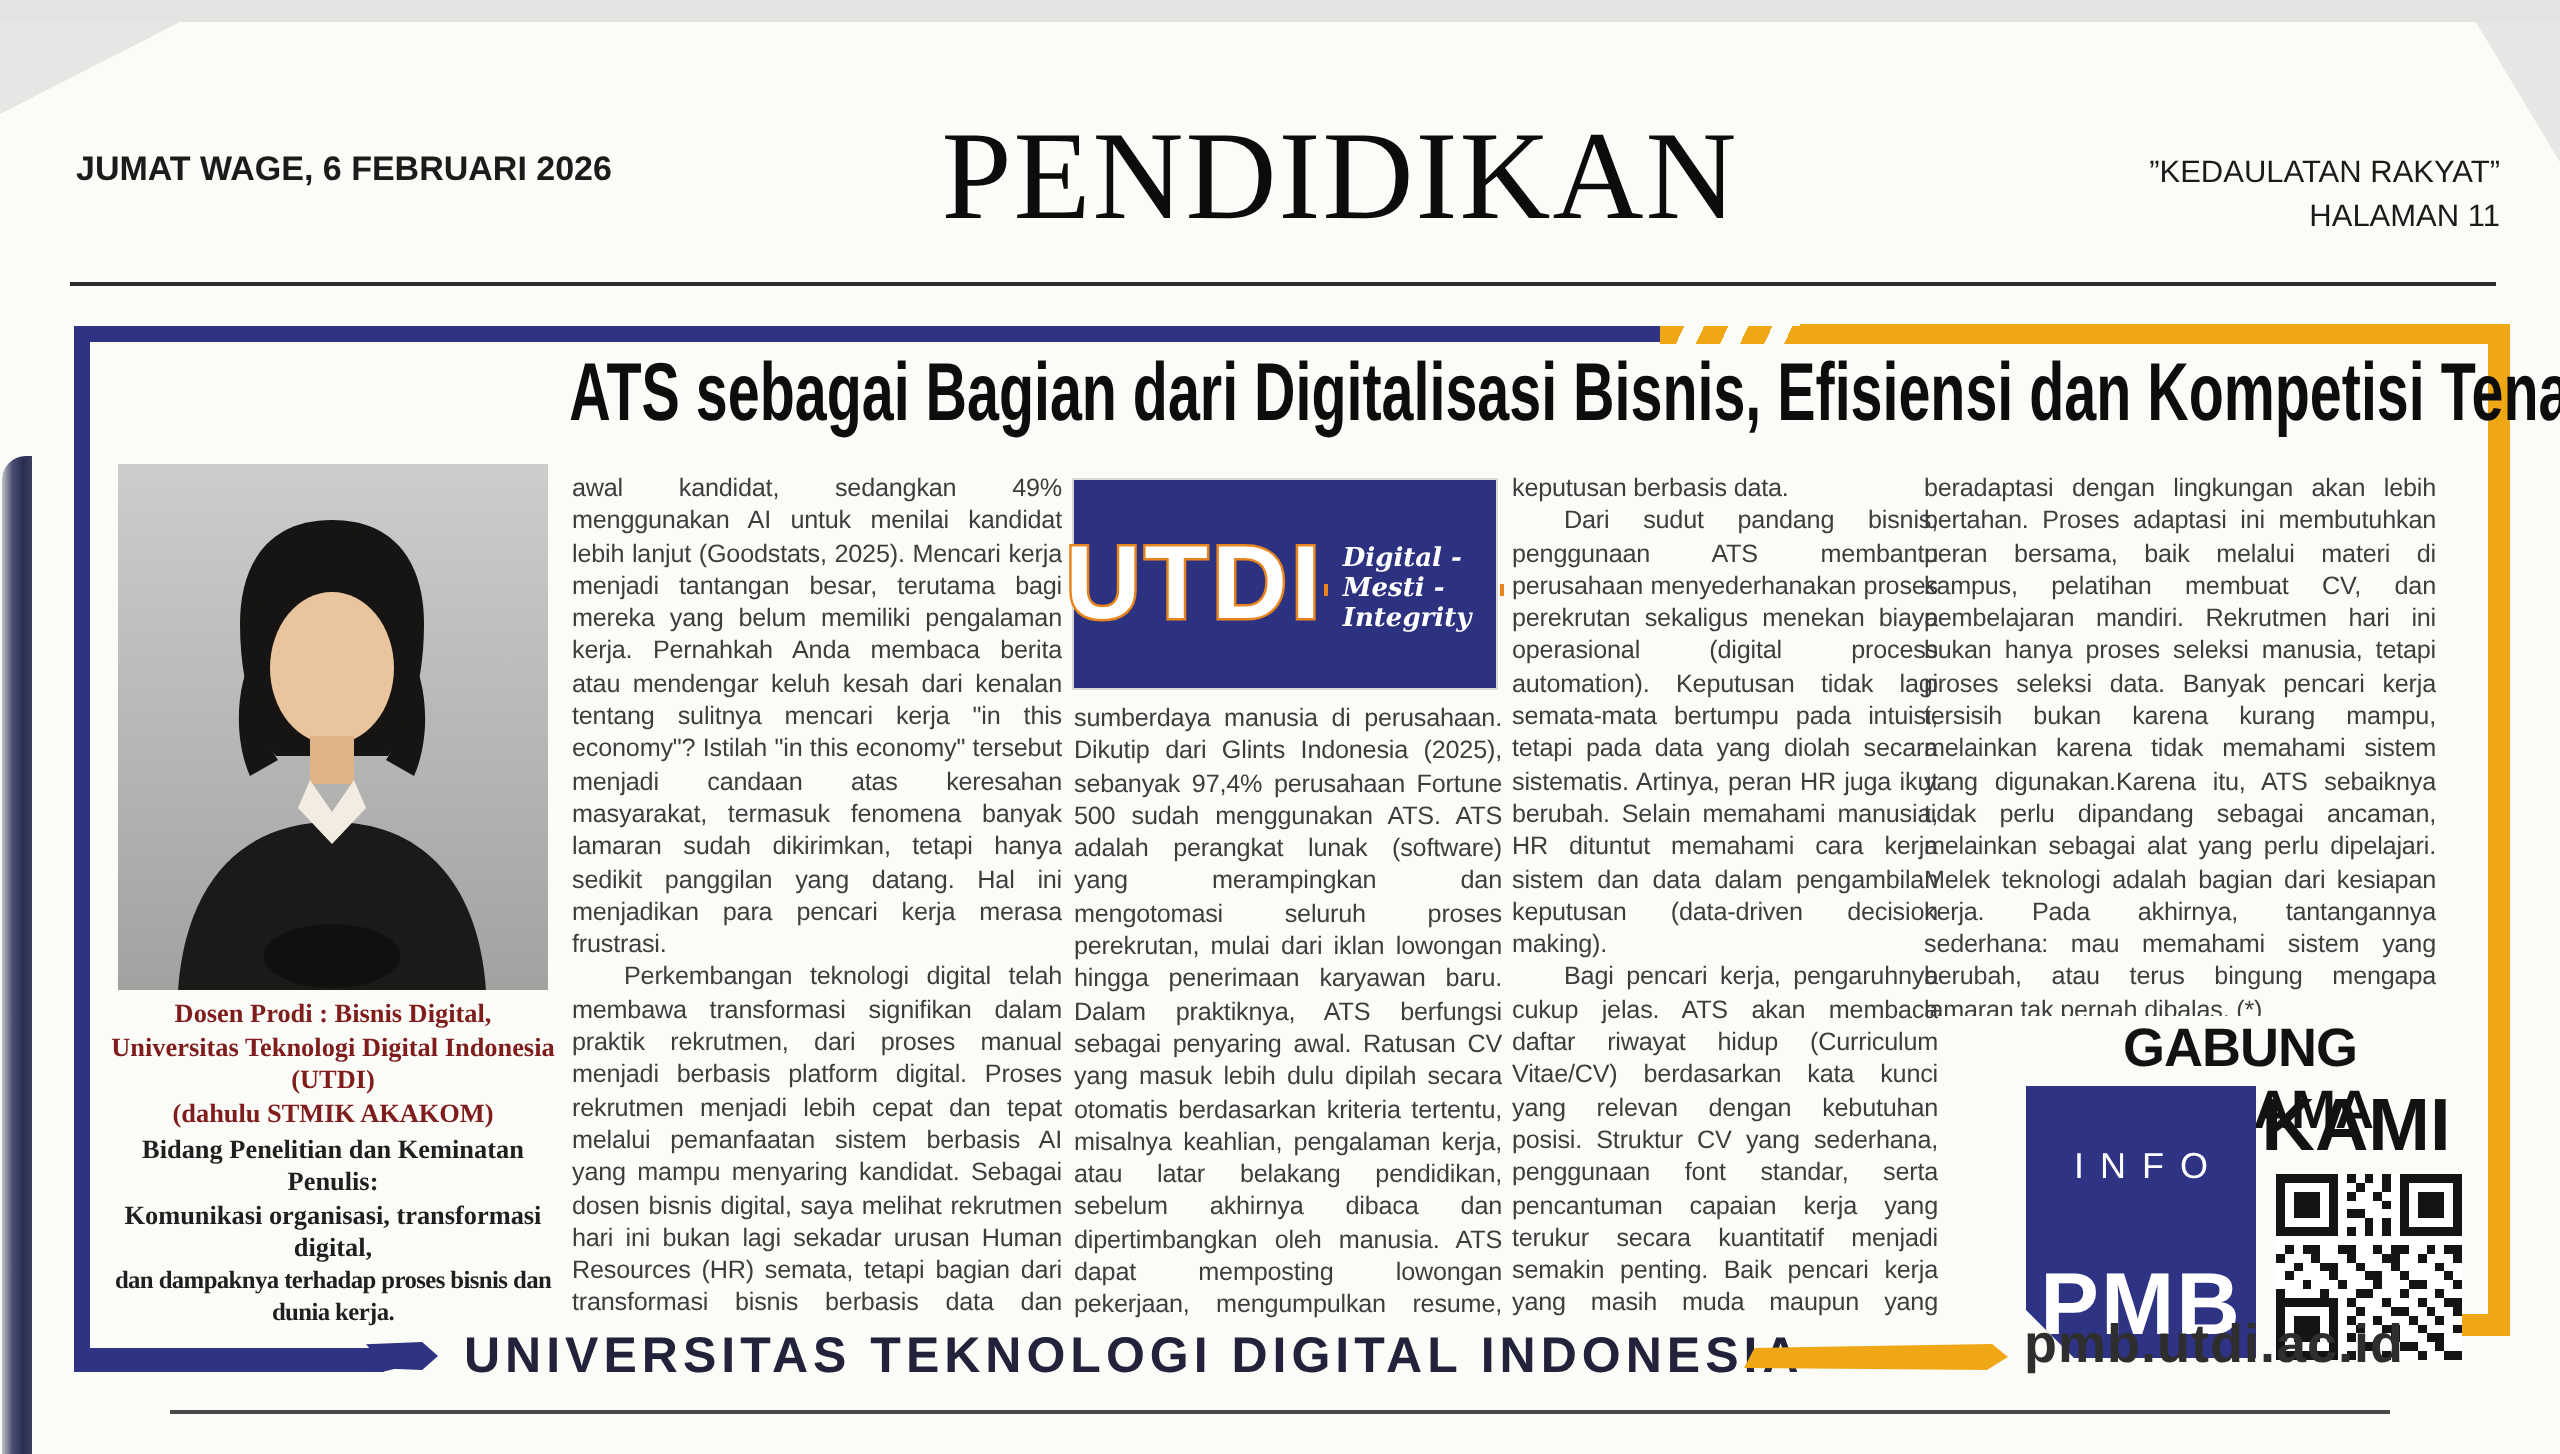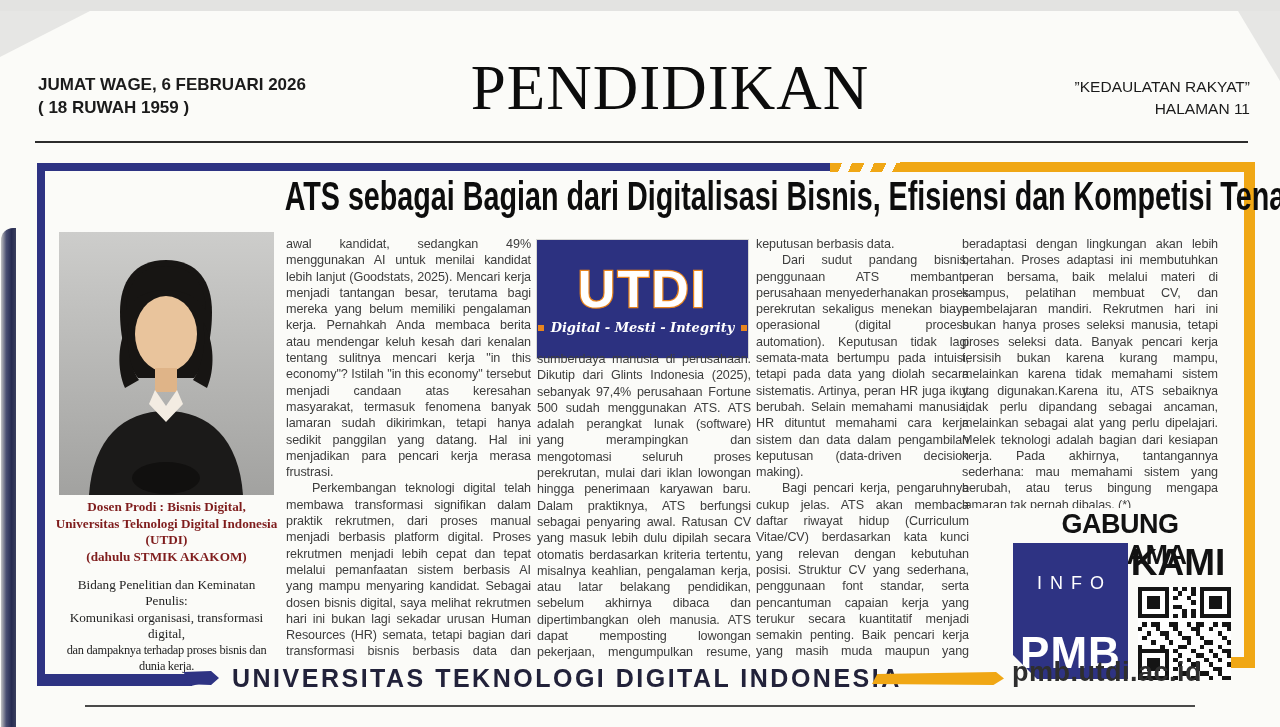--- a/index.html
+++ b/index.html
@@ -52,27 +52,27 @@
   .col3t{left:537px;top:351px;width:214px;height:312px;}
   .col4{left:756px;top:236px;width:213px;height:426px;}
   .col5{left:962px;top:236px;width:256px;height:272px;}
 
   
   .col1{left:55px;top:232px;width:223px;text-align:center;}
   .photo{width:215px;height:263px;margin:0 auto;display:block;}
   .author-name{margin-top:13px;font-weight:bold;font-size:21px;letter-spacing:0.3px;color:#0f0f0f;}
   .credits{margin-top:4px;font-family:"Liberation Serif","DejaVu Serif",serif;font-weight:bold;
     font-size:13.2px;line-height:1.26;color:#7f1d1d;}
-  .interests{margin-top:11px;font-family:"Liberation Serif","DejaVu Serif",serif;font-weight:normal;
+  .interests{margin-top:1px;font-family:"Liberation Serif","DejaVu Serif",serif;font-weight:bold;
     font-size:13.2px;line-height:1.26;color:#1f1f1f;}
   .interests .tight{font-size:12.4px;letter-spacing:-0.3px;}
 
   
-  .utdi-logo{left:537px;top:240px;width:211px;height:118px;background:#2c3180;
-    display:flex;flex-direction:column;align-items:center;justify-content:center;box-shadow:0 0 0 1px #d8d8d4;}
+  .utdi-logo{left:537px;top:240px;width:211px;height:104px;background:#2c3180;
+    display:flex;flex-direction:row;align-items:center;justify-content:center;box-shadow:0 0 0 1px #d8d8d4;}
   .utdi-acronym{font-weight:bold;font-size:52px;line-height:1;color:#ffffff;letter-spacing:2px;
     -webkit-text-stroke:2.5px #e8851e;paint-order:stroke fill;
     text-shadow:0 0 1px #e8851e;}
   .utdi-tagline{margin-top:5px;font-family:"DejaVu Serif",serif;font-style:italic;font-weight:bold;
     font-size:13px;color:#ffffff;display:flex;align-items:center;gap:7px;}
   .sq{width:6px;height:6px;background:#e8851e;display:inline-block;}
 
   
   .join1{left:998px;top:509px;width:244px;text-align:center;font-weight:900;font-size:27px;
     letter-spacing:-0.5px;color:#121212;}
@@ -97,21 +97,20 @@
 </head>
 <body>
 
 <div class="abs top-strip"></div>
 <div class="abs wedge-tl"></div>
 <div class="abs wedge-tr"></div>
 <div class="abs page-edge"></div>
 
 <div class="abs date-block">
   <div>JUMAT WAGE, 6 FEBRUARI 2026</div>
-  <div>( 18 RUWAH 1959 )</div>
 </div>
 <div class="abs section-title">PENDIDIKAN</div>
 <div class="abs pub-block">
   <div>”KEDAULATAN RAKYAT”</div>
   <div>HALAMAN  11</div>
 </div>
 <div class="abs header-rule"></div>
 
 <div class="abs b-left"></div>
 <div class="abs b-top-n"></div>

